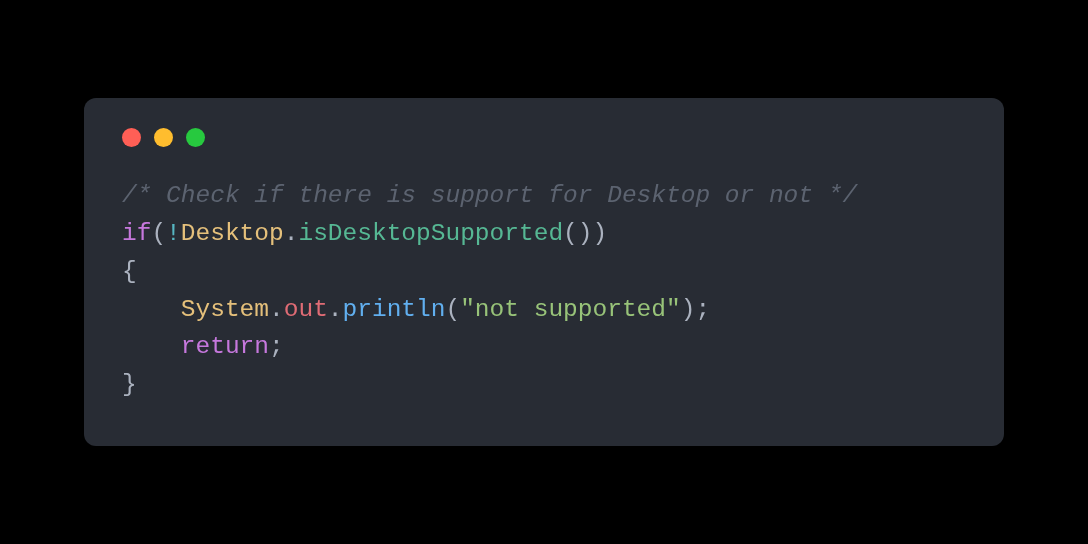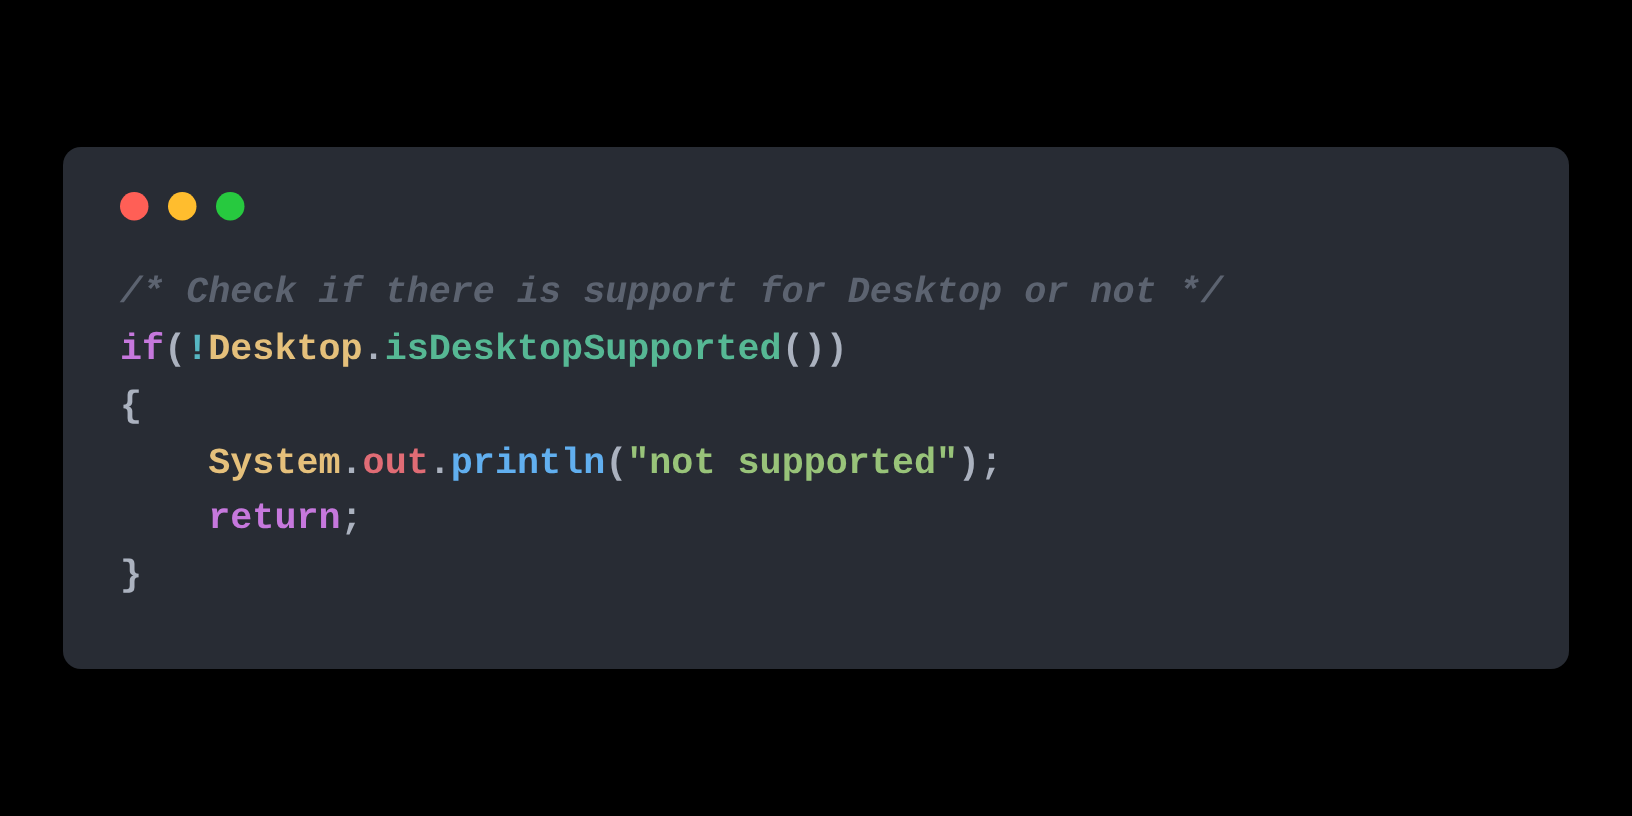--- a/index.html
+++ b/index.html
@@ -10,26 +10,25 @@
     body {
       width: 1088px;
       height: 544px;
       background: #000000;
       display: flex;
       align-items: center;
       justify-content: center;
       font-family: "SF Mono", "Monaco", "Menlo", "Consolas", "Courier New", monospace;
     }
     .window {
-      width: 1004px;
+      width: 920px;
       background: #282c34;
       border-radius: 12px;
       padding: 30px 25px 42px 38px;
       box-shadow: 0 20px 60px rgba(0,0,0,0.5);
-      font-weight: bold;
     }
     .traffic-lights {
       display: flex;
       gap: 13px;
       margin-bottom: 30px;
     }
     .traffic-light {
       width: 19px;
       height: 19px;
       border-radius: 50%;

